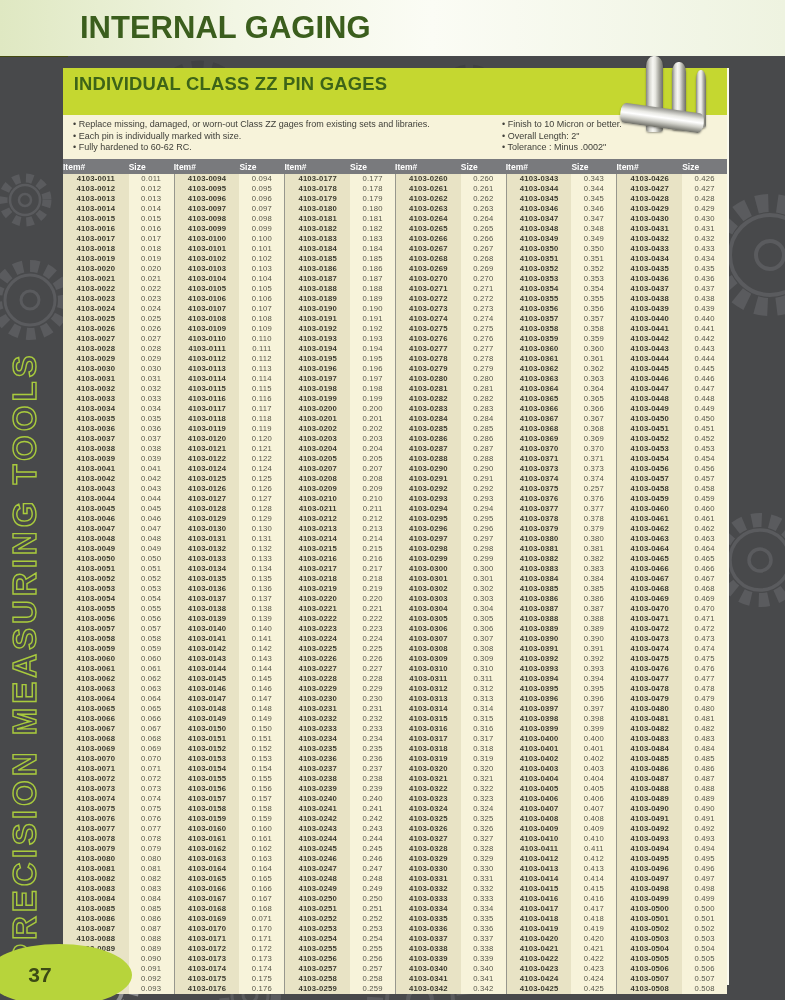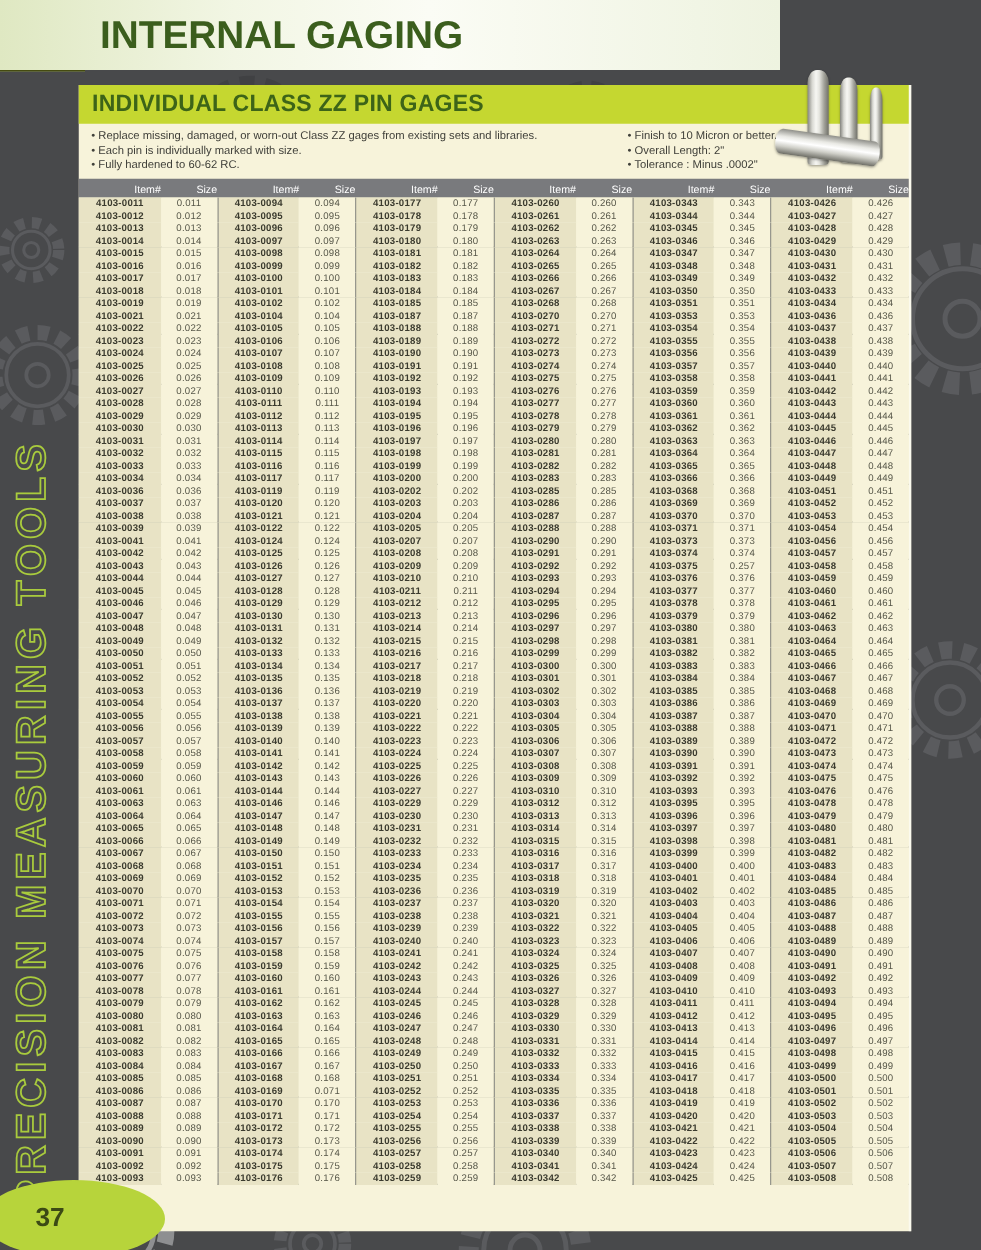--- a/index.html
+++ b/index.html
@@ -1,21 +1,21 @@
 <!DOCTYPE html>
 <html><head>
 <meta charset="utf-8">
 <style>
   html,body{margin:0;padding:0;}
   .page{position:relative;width:785px;height:1000px;overflow:hidden;
         background:#48494b;font-family:"Liberation Sans",sans-serif;}
   .gears{position:absolute;left:0;top:0;z-index:0;pointer-events:none;}
 
   
-  .topband{position:absolute;left:0;top:0;width:624px;height:56px;z-index:3;
+  .topband{position:absolute;left:0;top:0;width:785px;height:56px;z-index:3;
            background:linear-gradient(90deg,#dfe8c2 0%,#f2f6e4 30%,#fbfcf5 55%,#eef3e0 100%);
            display:flex;align-items:center;}
   .logo{position:absolute;left:0;top:0;width:68px;height:57px;background:#a9c52e;overflow:hidden;}
   .logo-num{font-size:37px;font-weight:bold;color:#4b5512;text-align:center;line-height:34px;letter-spacing:-3px;}
   .logo-bottom{position:absolute;left:0;bottom:0;width:100%;height:24px;background:#454b10;text-align:center;}
   .logo-celebrating{font-size:6.5px;font-style:italic;color:#e9eed2;line-height:8px;}
   .logo-year{font-size:14px;font-weight:bold;line-height:14px;letter-spacing:1px;
              color:rgba(0,0,0,0);-webkit-text-stroke:1px #a9c52e;}
   .page-title{margin:0 0 0 80px;font-size:31px;font-weight:bold;color:#3b5e1d;letter-spacing:0px;}
 
@@ -24,33 +24,33 @@
                 writing-mode:vertical-rl;transform:rotate(180deg);white-space:nowrap;
                 font-size:33px;font-weight:bold;letter-spacing:4px;
                 color:rgba(0,0,0,0);-webkit-text-stroke:1.4px #a9cb3d;}
   .page-badge{position:absolute;left:-14px;top:944px;width:146px;height:62px;z-index:3;
               background:#b7d43b;border-radius:50%;display:flex;align-items:center;justify-content:center;}
   .page-badge span{font-size:21px;font-weight:bold;color:#3c4a15;margin-right:38px;}
 
   
   .panel{position:absolute;left:63px;top:68px;width:664px;height:917px;z-index:2;
          background:#f7f3da;border-right:2px solid rgba(255,255,255,.55);}
-  .section-band{height:31px;background:#c5d730;}
+  .section-band{height:47px;background:#c5d730;}
   .section-band h2{margin:0;padding:5px 0 0 11px;font-size:19px;font-weight:bold;color:#3d6418;
                    letter-spacing:.2px;transform:scaleX(.97);transform-origin:left;}
   .bullets{display:flex;height:40px;padding-top:4px;justify-content:center;}
   .bullets ul{margin:0;padding:0 0 0 10px;list-style:none;font-size:9px;line-height:11.5px;color:#40403a;}
   .bullets ul.left{flex:1;}
   .bullets ul.right{width:225px;}
   .bullets li::before{content:"•  ";color:#40403a;}
 
   
   .thead,.trow{display:grid;grid-template-columns:repeat(6,65.7px 45px);}
   .thead{height:15px;background:#797a7d;align-items:center;}
-  .thead .hcell{font-size:8.5px;font-weight:normal;color:#ffffff;text-align:right;}
+  .thead .hcell{font-size:8.5px;font-weight:bold;color:#ffffff;text-align:left;}
   .tbody{position:relative;}
   .trow{height:10px;align-items:center;box-sizing:border-box;}
   .trow.group-end{border-bottom:1px solid #8f9086;}
   .tcell{font-size:7.7px;text-align:center;letter-spacing:.2px;line-height:10px;height:10px;box-sizing:border-box;}
   .tcell.item{font-weight:bold;color:#3a3a2e;background:#e8e3c5;}
   .tcell.size{color:#565648;background:#f7f3da;}
   .tcell.sep{border-left:1px solid #97978d;}
 
   
   .pins{position:absolute;left:618px;top:52px;width:118px;height:92px;z-index:5;}
@@ -285,20 +285,34 @@
           <div class="tcell item sep">4103-0185</div>
           <div class="tcell size">0.185</div>
           <div class="tcell item sep">4103-0268</div>
           <div class="tcell size">0.268</div>
           <div class="tcell item sep">4103-0351</div>
           <div class="tcell size">0.351</div>
           <div class="tcell item sep">4103-0434</div>
           <div class="tcell size">0.434</div>
         </div>
         <div class="trow">
+          <div class="tcell item">4103-0020</div>
+          <div class="tcell size">0.020</div>
+          <div class="tcell item sep">4103-0103</div>
+          <div class="tcell size">0.103</div>
+          <div class="tcell item sep">4103-0186</div>
+          <div class="tcell size">0.186</div>
+          <div class="tcell item sep">4103-0269</div>
+          <div class="tcell size">0.269</div>
+          <div class="tcell item sep">4103-0352</div>
+          <div class="tcell size">0.352</div>
+          <div class="tcell item sep">4103-0435</div>
+          <div class="tcell size">0.435</div>
+        </div>
+        <div class="trow">
           <div class="tcell item">4103-0021</div>
           <div class="tcell size">0.021</div>
           <div class="tcell item sep">4103-0104</div>
           <div class="tcell size">0.104</div>
           <div class="tcell item sep">4103-0187</div>
           <div class="tcell size">0.187</div>
           <div class="tcell item sep">4103-0270</div>
           <div class="tcell size">0.270</div>
           <div class="tcell item sep">4103-0353</div>
           <div class="tcell size">0.353</div>
@@ -481,20 +495,34 @@
           <div class="tcell item sep">4103-0200</div>
           <div class="tcell size">0.200</div>
           <div class="tcell item sep">4103-0283</div>
           <div class="tcell size">0.283</div>
           <div class="tcell item sep">4103-0366</div>
           <div class="tcell size">0.366</div>
           <div class="tcell item sep">4103-0449</div>
           <div class="tcell size">0.449</div>
         </div>
         <div class="trow">
+          <div class="tcell item">4103-0035</div>
+          <div class="tcell size">0.035</div>
+          <div class="tcell item sep">4103-0118</div>
+          <div class="tcell size">0.118</div>
+          <div class="tcell item sep">4103-0201</div>
+          <div class="tcell size">0.201</div>
+          <div class="tcell item sep">4103-0284</div>
+          <div class="tcell size">0.284</div>
+          <div class="tcell item sep">4103-0367</div>
+          <div class="tcell size">0.367</div>
+          <div class="tcell item sep">4103-0450</div>
+          <div class="tcell size">0.450</div>
+        </div>
+        <div class="trow">
           <div class="tcell item">4103-0036</div>
           <div class="tcell size">0.036</div>
           <div class="tcell item sep">4103-0119</div>
           <div class="tcell size">0.119</div>
           <div class="tcell item sep">4103-0202</div>
           <div class="tcell size">0.202</div>
           <div class="tcell item sep">4103-0285</div>
           <div class="tcell size">0.285</div>
           <div class="tcell item sep">4103-0368</div>
           <div class="tcell size">0.368</div>
@@ -829,20 +857,34 @@
           <div class="tcell item sep">4103-0144</div>
           <div class="tcell size">0.144</div>
           <div class="tcell item sep">4103-0227</div>
           <div class="tcell size">0.227</div>
           <div class="tcell item sep">4103-0310</div>
           <div class="tcell size">0.310</div>
           <div class="tcell item sep">4103-0393</div>
           <div class="tcell size">0.393</div>
           <div class="tcell item sep">4103-0476</div>
           <div class="tcell size">0.476</div>
+        </div>
+        <div class="trow group-end">
+          <div class="tcell item">4103-0062</div>
+          <div class="tcell size">0.062</div>
+          <div class="tcell item sep">4103-0145</div>
+          <div class="tcell size">0.145</div>
+          <div class="tcell item sep">4103-0228</div>
+          <div class="tcell size">0.228</div>
+          <div class="tcell item sep">4103-0311</div>
+          <div class="tcell size">0.311</div>
+          <div class="tcell item sep">4103-0394</div>
+          <div class="tcell size">0.394</div>
+          <div class="tcell item sep">4103-0477</div>
+          <div class="tcell size">0.477</div>
         </div>
         <div class="trow">
           <div class="tcell item">4103-0063</div>
           <div class="tcell size">0.063</div>
           <div class="tcell item sep">4103-0146</div>
           <div class="tcell size">0.146</div>
           <div class="tcell item sep">4103-0229</div>
           <div class="tcell size">0.229</div>
           <div class="tcell item sep">4103-0312</div>
           <div class="tcell size">0.312</div>

